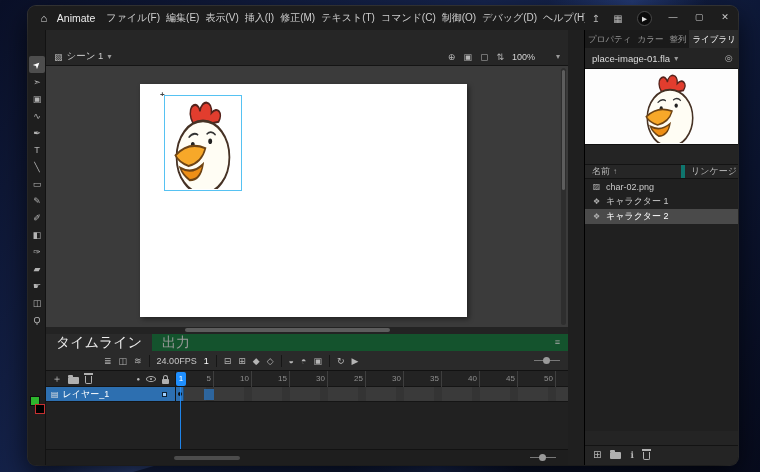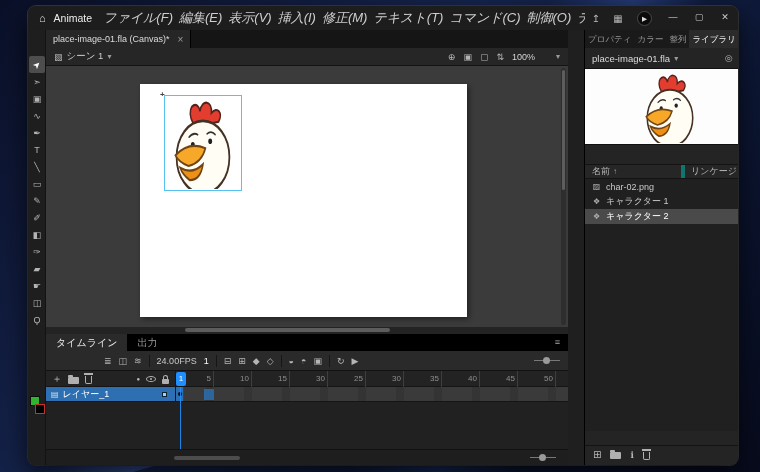--- a/index.html
+++ b/index.html
@@ -15,21 +15,21 @@
     background:linear-gradient(115deg,transparent 35%,rgba(60,96,190,.25) 52%,transparent 68%);}
 
   .window{position:absolute;left:28px;top:6px;width:710px;height:459px;background:#1f1f1f;border-radius:8px;
     box-shadow:0 10px 28px rgba(0,0,0,.7),0 0 0 1px #3a3a3a;overflow:hidden;}
 
   
   .titlebar{position:absolute;left:0;top:0;width:710px;height:24px;background:#1d1d1d;display:flex;align-items:center;color:#d6d6d6;}
   .app-ic{width:16px;height:16px;margin:0 5px 0 8px;color:#d8d8d8;font-size:11px;line-height:16px;text-align:center;}
   .app-name{font-size:10.5px;color:#ececec;margin-right:8px;}
   .menus{display:flex;align-items:center;overflow:hidden;white-space:nowrap;}
-  .menu-item{padding:0 3px;line-height:24px;color:#cfcfcf;font-size:13px;cursor:default;font-style:italic;}
+  .menu-item{padding:0 3px;line-height:24px;color:#cfcfcf;font-size:10px;cursor:default;}
   .tb-right{margin-left:auto;display:flex;align-items:center;height:24px;}
   .tb-ic{width:22px;text-align:center;color:#b9b9b9;font-size:10px;}
   .play-circle{width:15px;height:15px;border-radius:50%;background:#0b0b0b;border:1px solid #4a4a4a;color:#ddd;
     font-size:6.5px;line-height:14px;text-align:center;margin:0 8px;}
   .winbtn{width:26px;height:24px;line-height:23px;text-align:center;color:#c9c9c9;font-size:9px;}
 
   
   .toolbar{position:absolute;left:0;top:24px;width:18px;height:435px;background:#1e1e1e;border-right:1px solid #121212;}
   .tools{position:absolute;top:26px;left:1px;width:16px;display:flex;flex-direction:column;align-items:center;}
   .tool{width:16px;height:17px;display:flex;align-items:center;justify-content:center;color:#b4b4b4;font-size:9px;border-radius:2px;}
@@ -58,21 +58,21 @@
   .chicken-stage{position:absolute;left:121px;top:31px;width:72px;height:92px;}
   .sel-box{position:absolute;left:118px;top:29px;width:78px;height:96px;border:1px solid #56c2f2;}
   .sel-cross{position:absolute;left:-5px;top:-6px;color:#444;font-size:8px;font-weight:bold;}
   .vscroll{position:absolute;right:2px;top:2px;width:5px;height:257px;background:#2e2e2e;border-radius:3px;}
   .vthumb{position:absolute;left:1px;top:2px;width:3px;height:120px;background:#5d5d5d;border-radius:2px;}
   .hscroll{position:absolute;top:297px;left:0;width:522px;height:7px;background:#232323;}
   .hthumb{position:absolute;left:139px;top:1px;width:205px;height:4px;background:#5d5d5d;border-radius:2px;}
 
   
   .timeline{position:absolute;top:304px;left:0;width:522px;height:131px;background:#262626;}
-  .tl-tabs{position:absolute;top:0;height:17px;width:522px;background:#000000;display:flex;font-size:10px;}
+  .tl-tabs{position:absolute;top:0;height:17px;width:522px;background:#14532d;display:flex;font-size:14px;}
   .tl-tab{padding:0 10px;line-height:17px;color:#999;}
   .tl-tab.on{background:#2a2a2a;color:#eee;}
   .tl-menu{margin-left:auto;color:#aaa;padding:0 8px;line-height:17px;font-size:9px;}
   .tl-controls{position:absolute;top:17px;width:522px;height:20px;background:#2a2a2a;border-bottom:1px solid #121212;
     display:flex;align-items:center;gap:7px;padding-left:58px;color:#b5b5b5;font-size:9px;}
   .ic{font-size:9px;color:#b5b5b5;}
   .sep{width:1px;height:12px;background:#161616;}
   .fps{color:#c8c8c8;}
   .cur-frame{color:#ffffff;}
   .tl-slider{margin-left:auto;margin-right:8px;display:flex;align-items:center;}
@@ -267,26 +267,20 @@
           </div>
         </div>
       <div class="swatches">
         <span class="swatch-fill"></span>
         <span class="swatch-stroke"></span>
       </div>
     </div>
 
     <div class="center">
 
-      <div class="tabbar">
-        <div class="doc-tab">
-          <span>place-image-01.fla (Canvas)*</span>
-          <span class="x">×</span>
-        </div>
-      </div>
 
       <div class="editbar">
         <span class="eb-ic">▧</span>
         <span>シーン 1</span>
         <span class="eb-chev">▾</span>
         <div class="eb-right">
           <span>⊕</span>
           <span>▣</span>
           <span>▢</span>
           <span>⇅</span>

